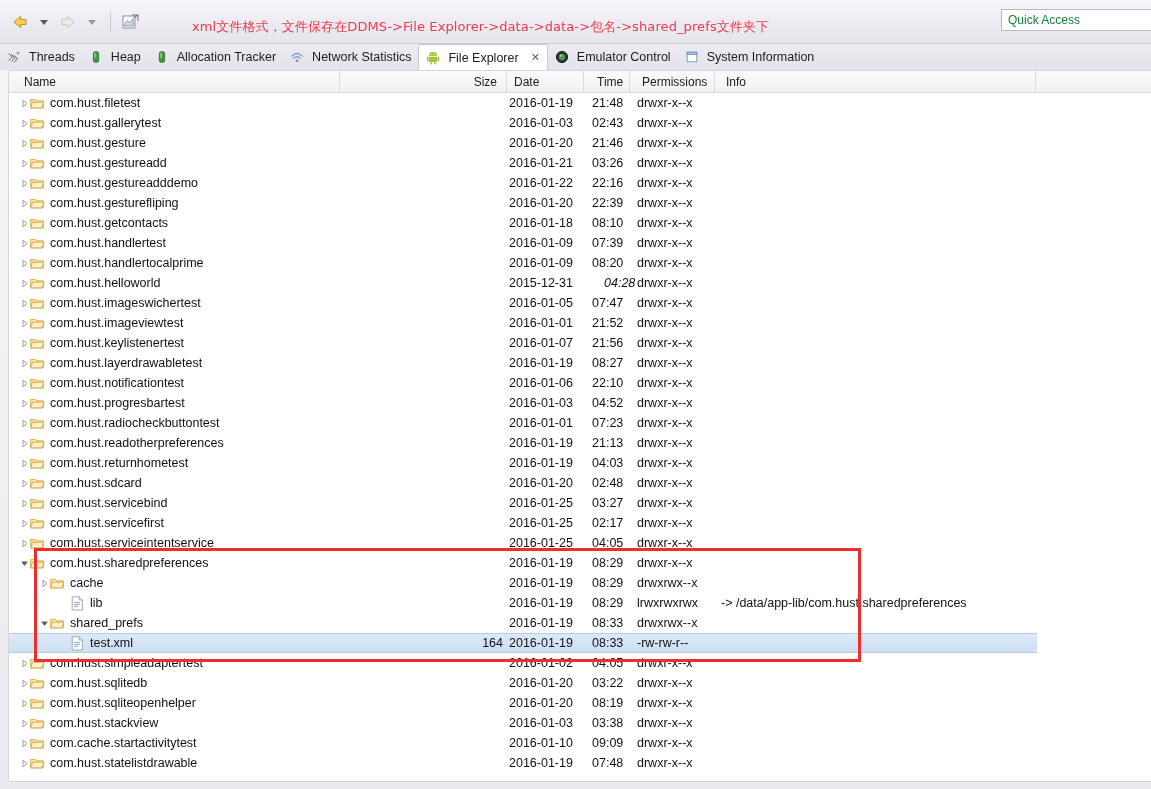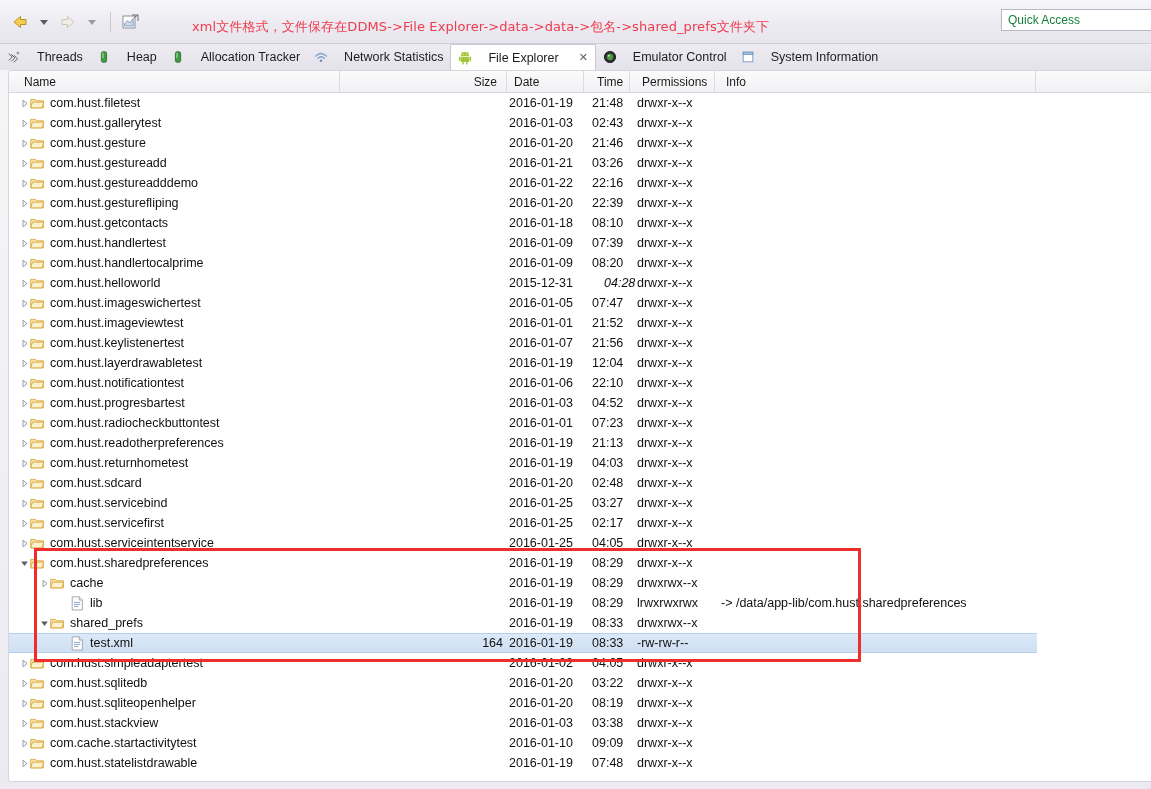--- a/index.html
+++ b/index.html
@@ -52,21 +52,21 @@
   }
 
   
   .tabstrip {
     position: absolute; left: 0; top: 44px;
     width: 1151px; height: 26px;
     background: linear-gradient(180deg,#eeecf2 0%,#e4e2ea 100%);
   }
   .tabs { display: flex; align-items: flex-end; height: 26px; }
   .tab {
-    display: flex; align-items: center; gap: 16px;
+    display: flex; align-items: center; gap: 8px;
     height: 26px; padding: 0 7px;
     font-size: 12.5px; color: #1c1c1c; white-space: nowrap;
     font-family: "Liberation Sans", sans-serif;
   }
   .tab.active {
     background: #ffffff;
     border-left: 1px solid #c9c7d1;
     border-right: 1px solid #c9c7d1;
     border-top: 1px solid #c9c7d1;
     border-radius: 2px 2px 0 0;
@@ -516,21 +516,21 @@
             </span>
             <span class="ficon">
               <svg width="15" height="13" viewBox="0 0 16 14">
                 <path d="M.7 2.6 h5.1 l1.3 1.5 h7.2 v7.6 h-13.6 z" fill="#fbe3a8" stroke="#d7a33a" stroke-width=".9" stroke-linejoin="round"></path>
                 <path d="M2.6 5.6 h12.2 l-2.1 6.1 h-12.0 z" fill="#fdf1cf" stroke="#d7a33a" stroke-width=".9" stroke-linejoin="round"></path>
               </svg>
             </span>
             <span class="nm">com.hust.layerdrawabletest</span>
           </div>
           <div class="cell " style="left: 500px;">2016-01-19</div>
-          <div class="cell " style="left: 583px;">12:04</div>
+          <div class="cell " style="left: 583px;">08:27</div>
           <div class="cell " style="left: 628px;">drwxr-x--x</div>
         </div>
         <div class="row">
           <div class="cell c-name" style="left: 10px;">
             <span class="twisty">
               <svg width="9" height="9" viewBox="0 0 9 9">
                 <path d="M3 1.2 L7 4.5 L3 7.8 Z" fill="none" stroke="#9a9aa4" stroke-width="1"></path>
               </svg>
             </span>
             <span class="ficon">

